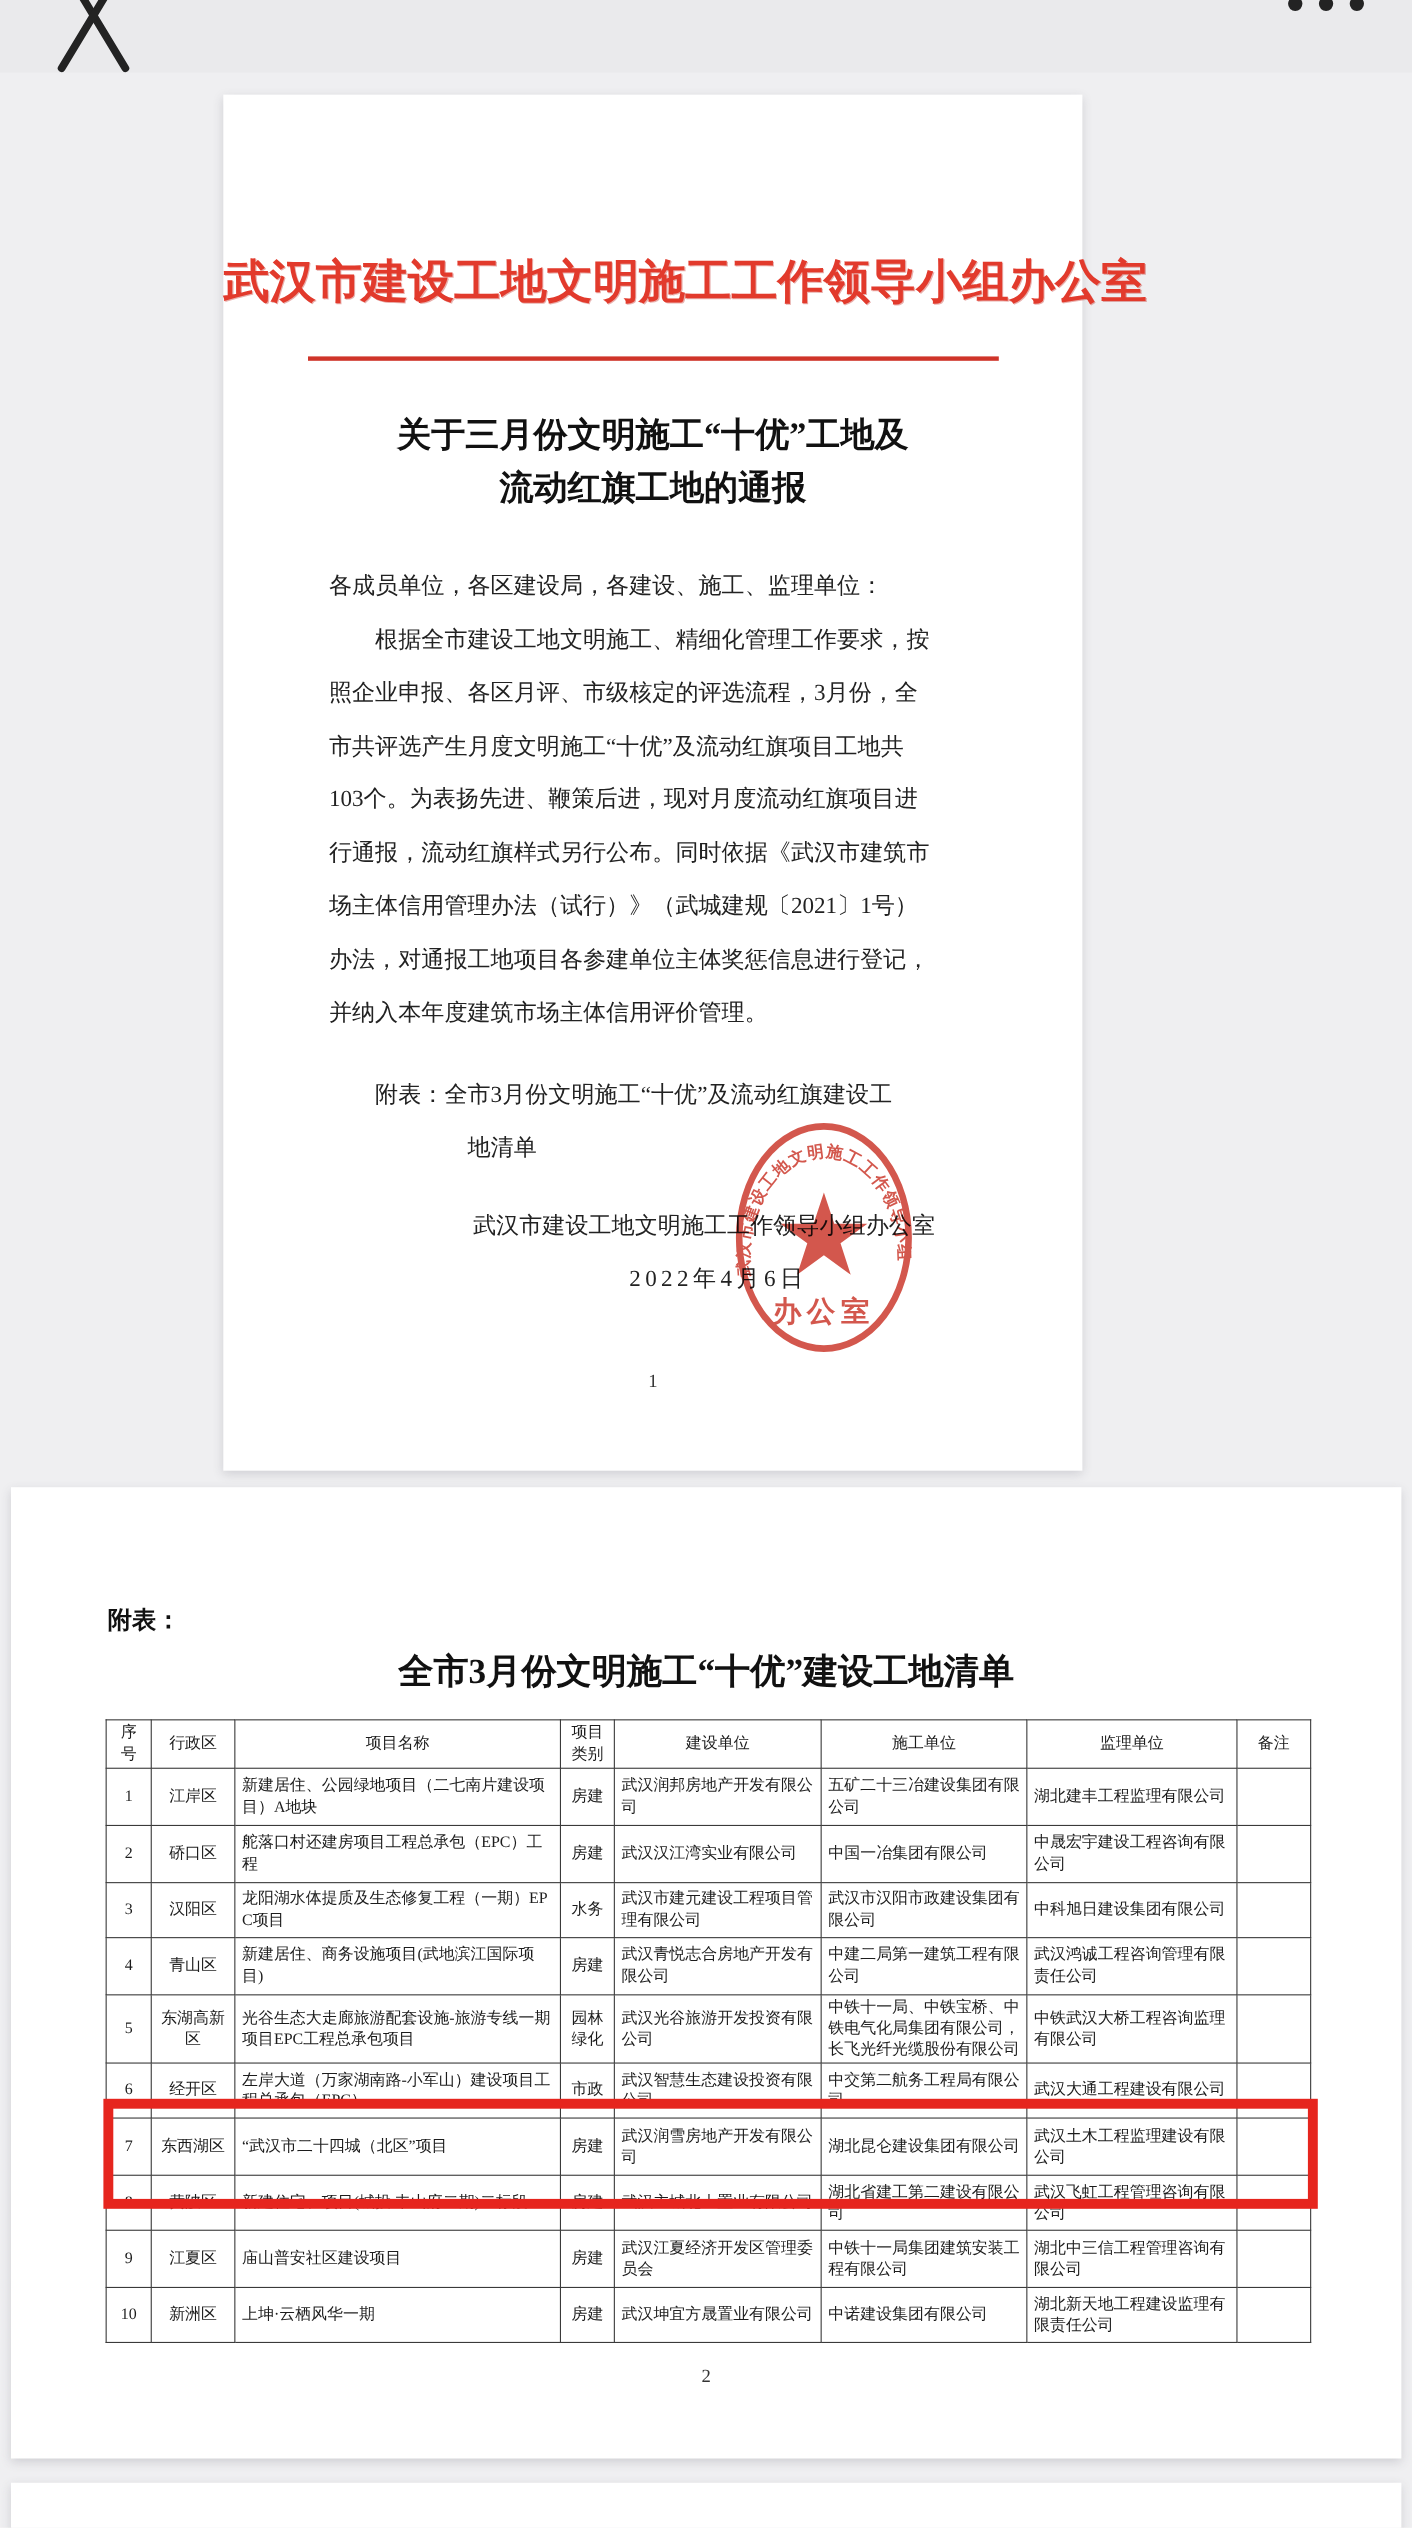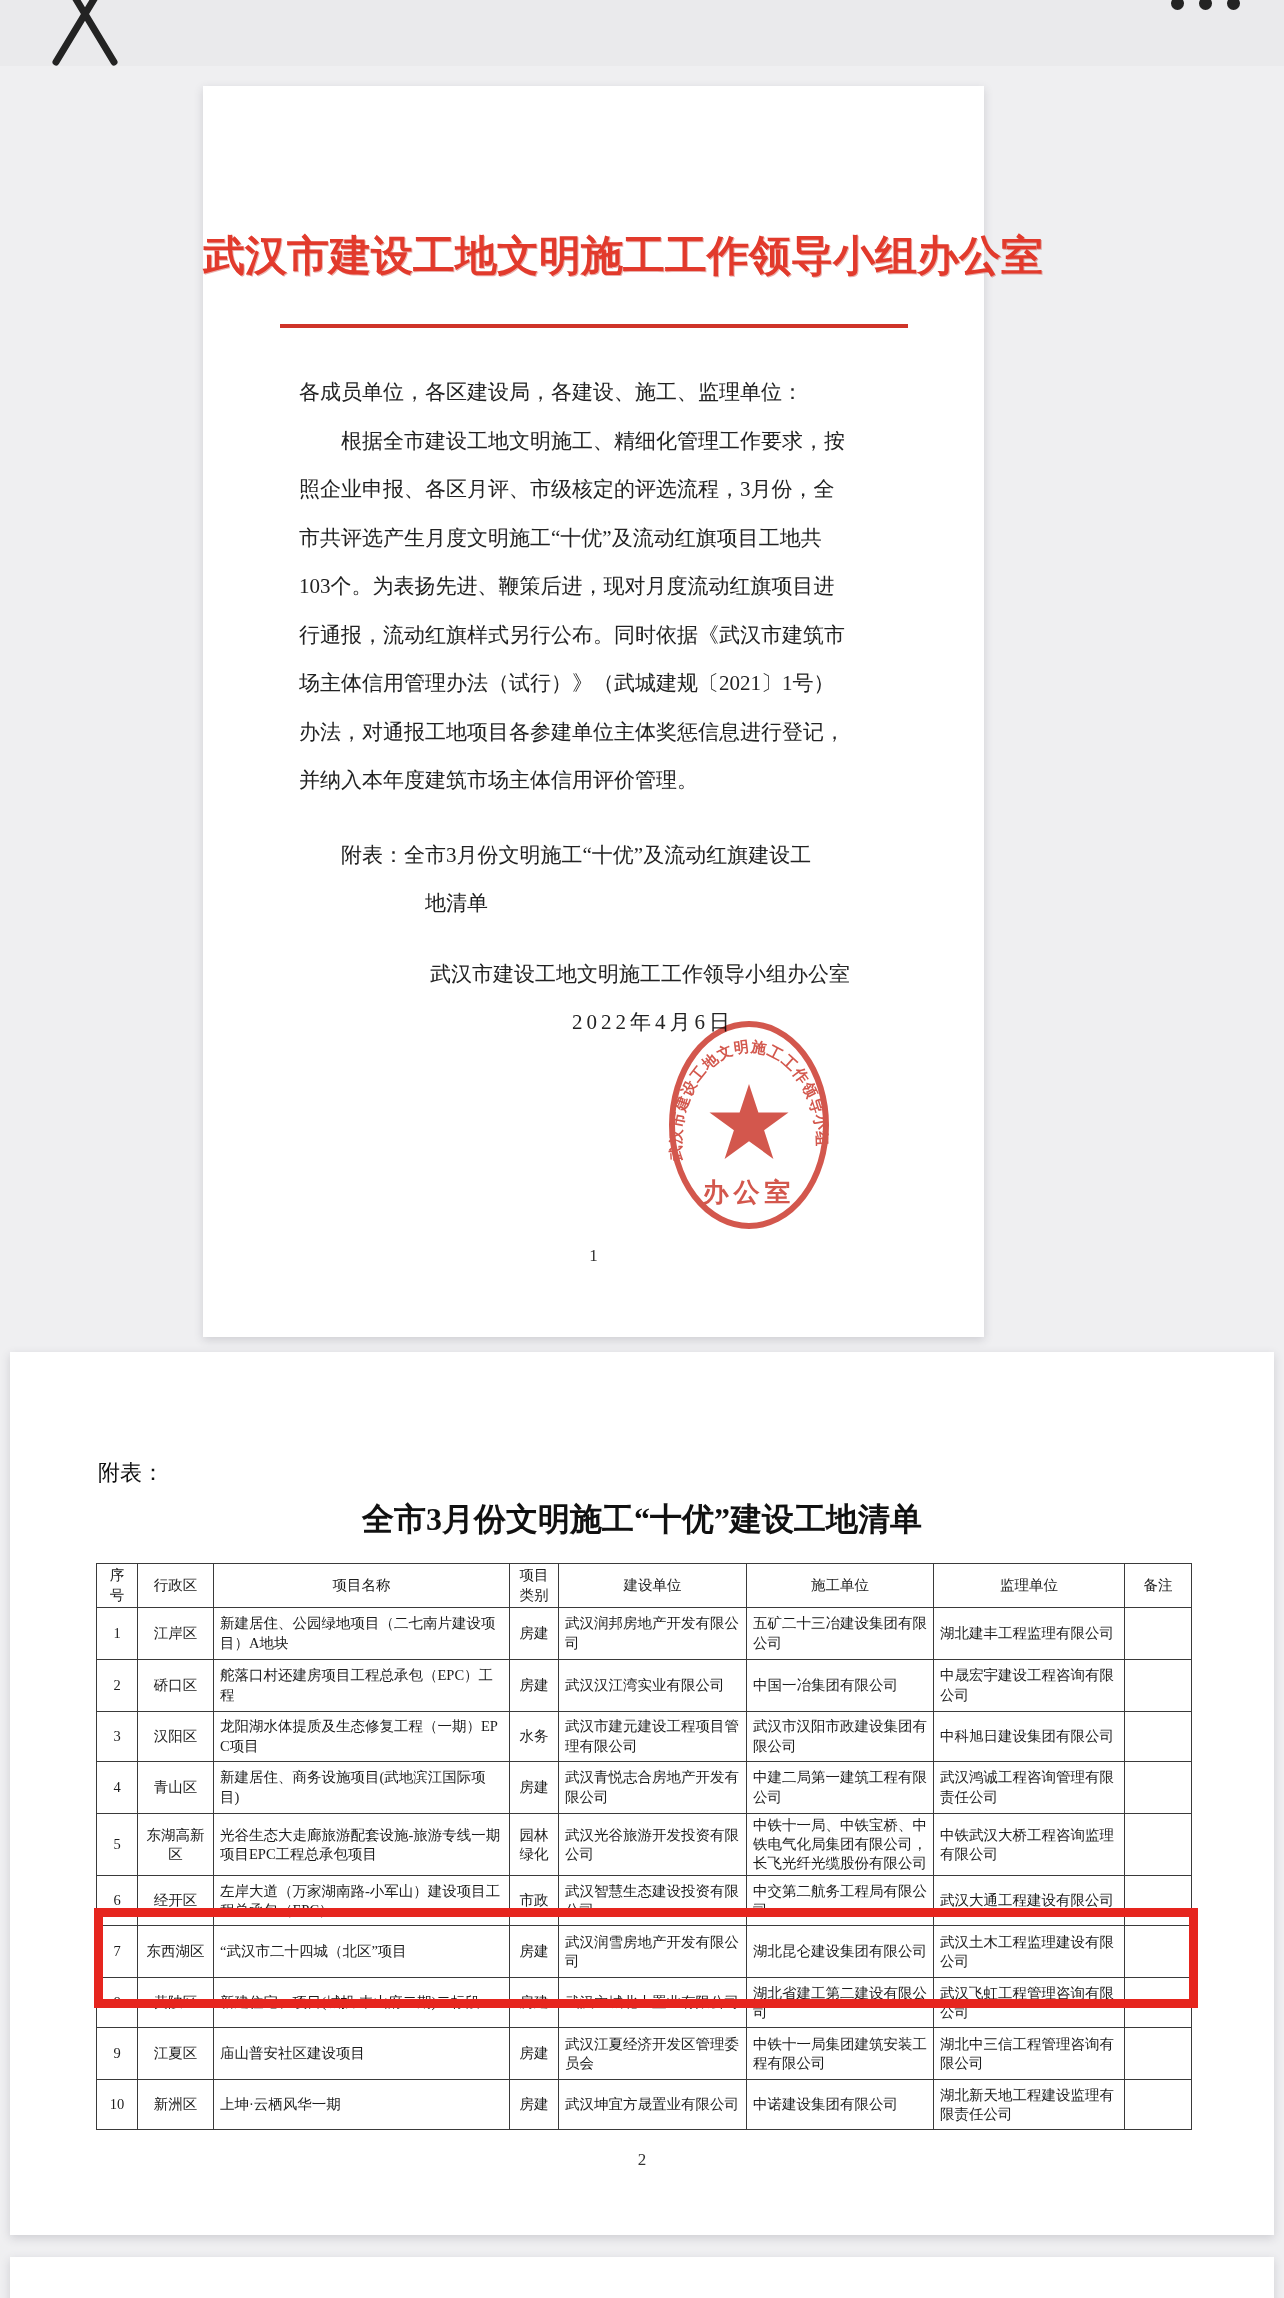--- a/index.html
+++ b/index.html
@@ -35,21 +35,21 @@
   .ind4 { padding-left:126px; }
   .gap26 { margin-top:26px; }
   .sign-block { margin-top:22px; font-size:21px; color:#222; }
   .sign-line1 { text-align:right; padding-right:134px; line-height:48px; white-space:nowrap; }
   .sign-line2 { text-align:right; padding-right:250px; line-height:48px; white-space:nowrap; letter-spacing:4px; }
   .seal { position:absolute; left:462px; top:930px; width:168px; height:218px; opacity:0.88; mix-blend-mode:multiply; }
   .pagenum { position:absolute; left:0; width:100%; text-align:center; font-size:17px; color:#333; }
   .pagenum.p1 { top:1160px; }
   .pagenum.p2 { top:798px; }
   
-  .attach-label { position:absolute; left:88px; top:106px; font-size:22px; font-weight:normal; color:#111; }
+  .attach-label { position:absolute; left:88px; top:106px; font-size:22px; font-weight:bold; color:#111; }
   .table-title { position:absolute; left:0; top:146px; width:100%; text-align:center; font-size:32px; font-weight:bold; color:#111; }
   table.grid {
     position:absolute; left:86px; top:211px; width:1095px;
     border-collapse:collapse; table-layout:fixed;
     font-size:14.5px; color:#1c1c1c;
   }
   table.grid th, table.grid td {
     border:1px solid #3a3a3a; padding:2px 6px;
     line-height:1.32; overflow:hidden; word-break:break-all;
   }
@@ -77,20 +77,24 @@
   <span class="dot"></span>
   <span class="dot"></span>
   <span class="dot"></span>
 </div>
 
 <div class="page page1">
 
   <div class="org-header">武汉市建设工地文明施工工作领导小组办公室</div>
   <div class="red-rule"></div>
 
+  <div class="doc-title">
+    <div>关于三月份文明施工“十优”工地及</div>
+    <div>流动红旗工地的通报</div>
+  </div>
 
   <div class="body-text">
     <div class="line">各成员单位，各区建设局，各建设、施工、监理单位：</div>
     <div class="line ind2">根据全市建设工地文明施工、精细化管理工作要求，按</div>
     <div class="line">照企业申报、各区月评、市级核定的评选流程，3月份，全</div>
     <div class="line">市共评选产生月度文明施工“十优”及流动红旗项目工地共</div>
     <div class="line">103个。为表扬先进、鞭策后进，现对月度流动红旗项目进</div>
     <div class="line">行通报，流动红旗样式另行公布。同时依据《武汉市建筑市</div>
     <div class="line">场主体信用管理办法（试行）》（武城建规〔2021〕1号）</div>
     <div class="line">办法，对通报工地项目各参建单位主体奖惩信息进行登记，</div>

